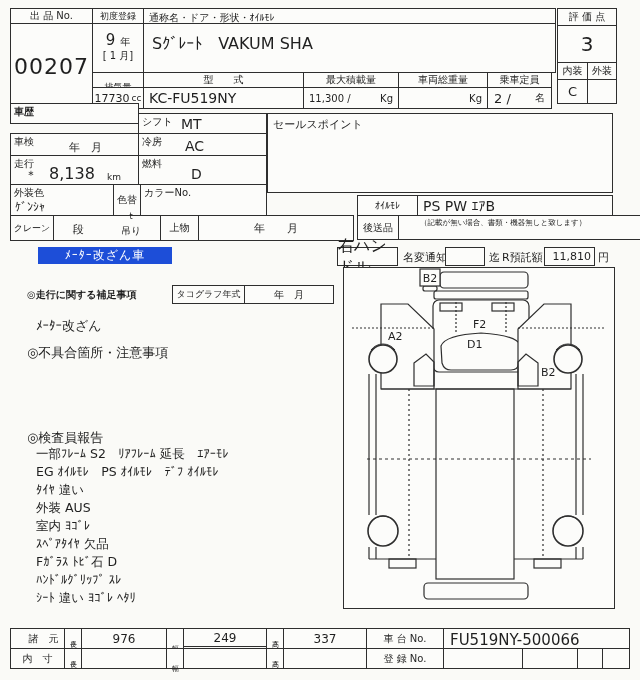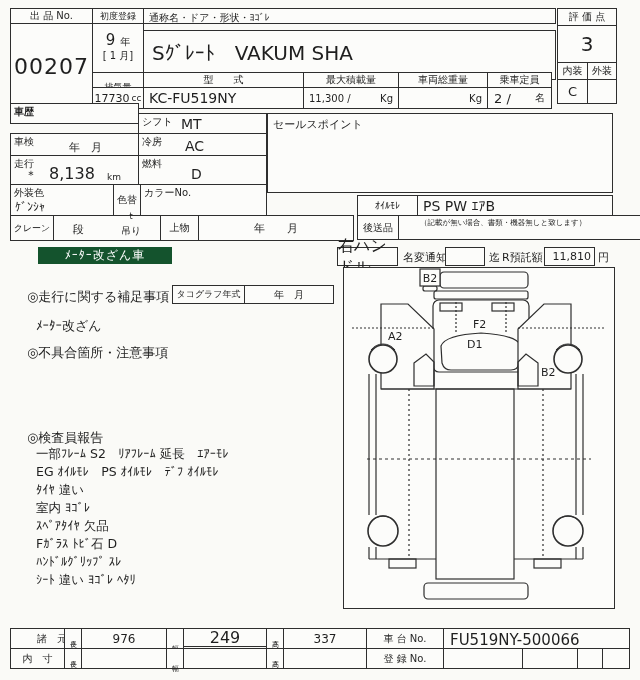--- a/index.html
+++ b/index.html
@@ -9,21 +9,21 @@
     font-family:"DejaVu Sans",sans-serif;
     color:#1f1f1f;
     -webkit-font-smoothing:antialiased;
   }
   .c{position:absolute;box-sizing:border-box;border:1px solid #2e2e2e;background:#fcfcfa;}
   .t{position:absolute;box-sizing:border-box;white-space:nowrap;}
   .ctr{display:flex;align-items:center;justify-content:center;}
   .lb{font-size:10px;}
   .corner{position:absolute;top:1px;left:3px;font-size:10px;white-space:nowrap;}
   .val14{font-size:14px;}
-  .badge{background:#14532d;color:#fff;font-size:12px;letter-spacing:1px;display:flex;align-items:center;justify-content:center;}
+  .badge{background:#1d4ed8;color:#fff;font-size:12px;letter-spacing:1px;display:flex;align-items:center;justify-content:center;}
   .rep{font-size:12.5px;line-height:18px;white-space:nowrap;}
   .vtxt{writing-mode:vertical-rl;text-orientation:upright;font-size:7px;line-height:8px;}
   svg text{font-family:"DejaVu Sans",sans-serif;}
 </style>
 </head>
 <body>
 
 <div class="c ctr lb" style="left:10px;top:8px;width:83px;height:16px;">出 品 No.</div>
 <div class="c ctr" style="left:10px;top:23px;width:83px;height:86px;font-size:22px;letter-spacing:1px;">00207</div>
 
@@ -31,22 +31,22 @@
 <div class="c" style="left:92px;top:23px;width:52px;height:50px;">
   <div style="text-align:center;margin-top:6px;"><span style="font-size:15px;">9</span> <span style="font-size:10px;">年</span></div>
   <div style="text-align:center;font-size:10px;">[ 1 月]</div>
 </div>
 <div class="c ctr" style="left:92px;top:72px;width:52px;height:31px;font-size:9px;">排気量</div>
 <div class="c ctr" style="left:92px;top:87px;width:52px;height:22px;gap:2px;">
   <span style="font-size:11px;">17730</span>
   <span style="font-size:9px;">cc</span>
 </div>
 
-<div class="c lb" style="left:143px;top:8px;width:413px;height:16px;padding:2px 0 0 5px;">通称名・ドア・形状・ﾖｺﾞﾚ</div>
-<div class="c" style="left:143px;top:30px;width:413px;height:50px;font-size:20px;padding:10px 0 16px 8px;white-space:nowrap;">Sｸﾞﾚｰﾄ　VAKUM SHA</div>
+<div class="c lb" style="left:143px;top:8px;width:413px;height:16px;padding:2px 0 0 5px;">通称名・ドア・形状・ｵｲﾙﾓﾚ</div>
+<div class="c" style="left:143px;top:23px;width:413px;height:50px;font-size:16px;padding:10px 0 16px 8px;white-space:nowrap;">Sｸﾞﾚｰﾄ　VAKUM SHA</div>
 
 <div class="c ctr lb" style="left:143px;top:72px;width:161px;height:16px;">型　　式</div>
 <div class="c" style="left:143px;top:87px;width:161px;height:22px;font-size:14px;padding:2px 0 0 5px;">KC-FU519NY</div>
 
 <div class="c ctr lb" style="left:303px;top:72px;width:96px;height:16px;">最大積載量</div>
 <div class="c" style="left:303px;top:87px;width:96px;height:22px;display:flex;align-items:center;justify-content:space-between;padding:0 5px;">
   <span style="font-size:10px;">11,300 /</span>
   <span style="font-size:10px;">Kg</span>
 </div>
 
@@ -124,30 +124,31 @@
 <div class="t badge" style="left:38px;top:247px;width:134px;height:17px;">ﾒｰﾀｰ改ざん車</div>
 
 <div class="c ctr" style="left:337px;top:247px;width:61px;height:19px;font-size:16px;">右ハンドル</div>
 <span class="t" style="left:403px;top:250px;font-size:11px;">名変通知</span>
 <div class="c" style="left:445px;top:247px;width:40px;height:19px;"></div>
 <span class="t" style="left:489px;top:250px;font-size:11px;">迄</span>
 <span class="t" style="left:502px;top:250px;font-size:11px;">R預託額</span>
 <div class="c" style="left:544px;top:247px;width:51px;height:19px;display:flex;align-items:center;justify-content:flex-end;padding-right:3px;font-size:11px;">11,810</div>
 <span class="t" style="left:598px;top:250px;font-size:11px;">円</span>
 
-<span class="t" style="left:27px;top:288px;font-size:13px;">◎走行に関する補足事項</span>
+<span class="t" style="left:27px;top:288px;font-size:10px;font-weight:bold;">◎走行に関する補足事項</span>
 <div class="c ctr" style="left:172px;top:285px;width:73px;height:19px;font-size:9px;">タコグラフ年式</div>
 <div class="c ctr" style="left:244px;top:285px;width:90px;height:19px;font-size:10px;">年　月</div>
 <span class="t" style="left:36px;top:317px;font-size:13px;">ﾒｰﾀｰ改ざん</span>
 <span class="t" style="left:27px;top:344px;font-size:13px;">◎不具合箇所・注意事項</span>
 <span class="t" style="left:27px;top:429px;font-size:13px;">◎検査員報告</span>
 <div class="t" style="left:36px;top:445px;">
   <div class="rep">一部ﾌﾚｰﾑ S2　ﾘｱﾌﾚｰﾑ 延長　ｴｱｰﾓﾚ</div>
   <div class="rep">EG ｵｲﾙﾓﾚ　PS ｵｲﾙﾓﾚ　ﾃﾞﾌ ｵｲﾙﾓﾚ</div>
   <div class="rep">ﾀｲﾔ 違い</div>
+  <div class="rep">外装 AUS</div>
   <div class="rep">室内 ﾖｺﾞﾚ</div>
   <div class="rep">ｽﾍﾟｱﾀｲﾔ 欠品</div>
   <div class="rep">Fｶﾞﾗｽ ﾄﾋﾞ石 D</div>
   <div class="rep">ﾊﾝﾄﾞﾙｸﾞﾘｯﾌﾟ ｽﾚ</div>
   <div class="rep">ｼｰﾄ 違い ﾖｺﾞﾚ ﾍﾀﾘ</div>
 </div>
 
 <svg style="position:absolute;left:343px;top:267px;border:1px solid #2e2e2e;background:#fcfcfa;" width="270" height="340" viewBox="0 0 270 340" fill="none" stroke="#2e2e2e" stroke-width="1.2">
 
   <rect x="96" y="4" width="88" height="16" rx="4"></rect>
@@ -201,29 +202,29 @@
   <circle cx="39" cy="91" r="14" fill="#fcfcfa" stroke-width="1.6"></circle>
   <circle cx="224" cy="91" r="14" fill="#fcfcfa" stroke-width="1.6"></circle>
   <circle cx="39" cy="263" r="15" fill="#fcfcfa" stroke-width="1.6"></circle>
   <circle cx="224" cy="263" r="15" fill="#fcfcfa" stroke-width="1.6"></circle>
   <path d="M27,82 A15,15 0 0 1 51,82" stroke-width="1"></path>
   <path d="M212,82 A15,15 0 0 1 236,82" stroke-width="1"></path>
   <path d="M27,254 A15,15 0 0 1 51,254" stroke-width="1"></path>
   <path d="M212,254 A15,15 0 0 1 236,254" stroke-width="1"></path>
 </svg>
 
-<div class="c ctr" style="left:10px;top:628px;width:72px;height:21px;font-size:10px;padding-left:12px;">諸　元</div>
+<div class="c ctr" style="left:10px;top:628px;width:55px;height:21px;font-size:10px;padding-left:12px;">諸　元</div>
 <div class="c ctr" style="left:64px;top:628px;width:18px;height:21px;">
     <span class="vtxt">長さ</span>
   </div>
 <div class="c ctr" style="left:81px;top:628px;width:86px;height:21px;font-size:12px;">976</div>
 <div class="c ctr" style="left:166px;top:628px;width:18px;height:21px;">
     <span class="vtxt">幅</span>
   </div>
-<div class="c ctr" style="left:183px;top:628px;width:84px;height:19px;font-size:16px;">249</div>
+<div class="c ctr" style="left:183px;top:628px;width:84px;height:19px;font-size:12px;">249</div>
 <div class="c ctr" style="left:266px;top:628px;width:18px;height:21px;">
     <span class="vtxt">高さ</span>
   </div>
 <div class="c ctr" style="left:283px;top:628px;width:84px;height:21px;font-size:12px;">337</div>
 <div class="c ctr" style="left:366px;top:628px;width:78px;height:21px;font-size:10px;">車 台 No.</div>
 <div class="c" style="left:443px;top:628px;width:187px;height:21px;font-size:15px;padding:2px 0 0 6px;">FU519NY-500066</div>
 
 <div class="c ctr" style="left:10px;top:648px;width:55px;height:21px;font-size:10px;">内　寸</div>
 <div class="c ctr" style="left:64px;top:648px;width:18px;height:21px;">
     <span class="vtxt">長さ</span>

